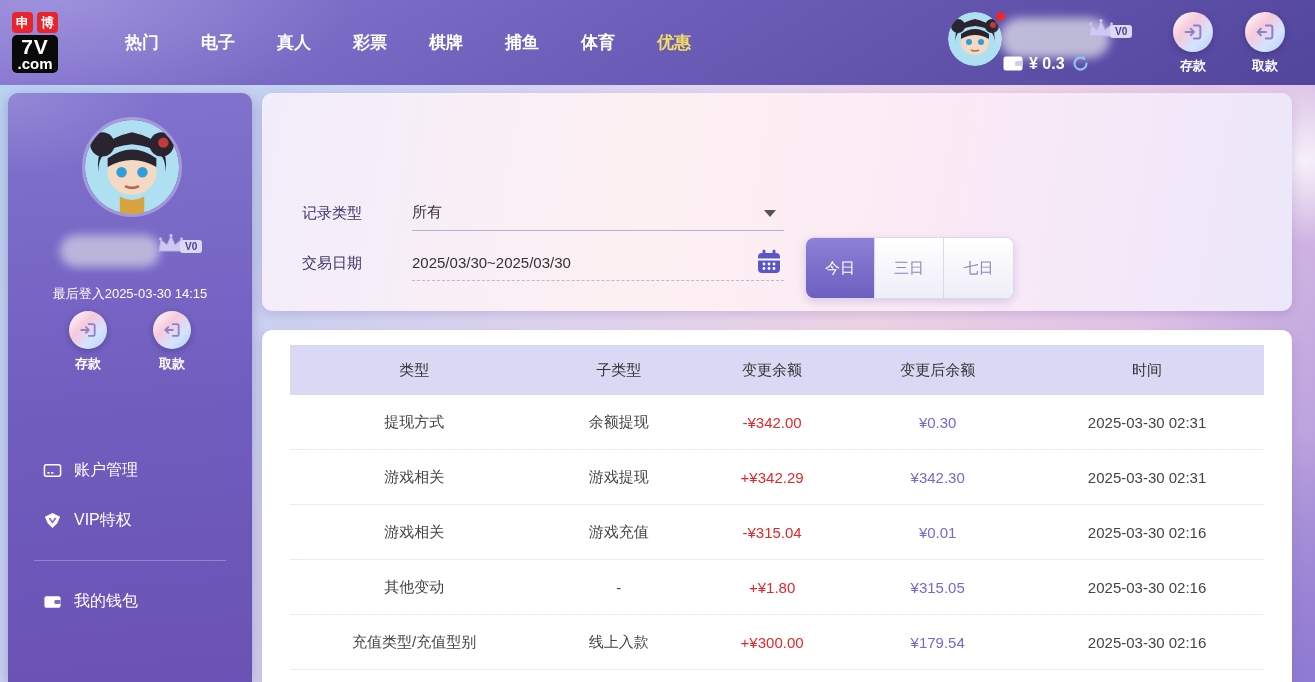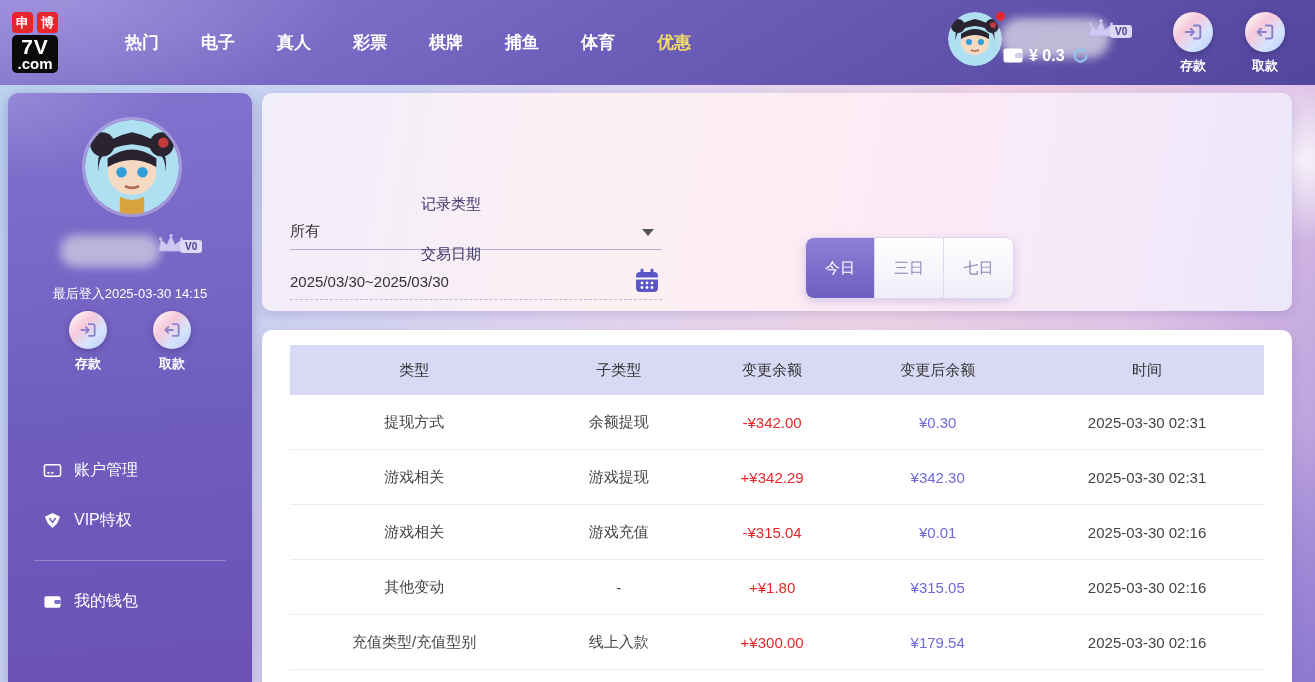--- a/index.html
+++ b/index.html
@@ -32,21 +32,21 @@
   .nav-item{ color:#fff; font-size:17px; font-weight:bold; padding:10px 21px; cursor:pointer; white-space:nowrap; }
   .nav-item.hl{ color:#f2df63; }
   .user-area{ position:absolute; left:948px; top:10px; width:220px; height:66px; }
   .tb-avatar{ position:absolute; left:0; top:2px; width:54px; height:54px; border-radius:50%; overflow:hidden; cursor:pointer; }
   .notif-dot{ position:absolute; left:48px; top:2px; width:9px; height:9px; border-radius:50%; background:#e8252d; }
   .blur-name{ position:absolute; left:52px; top:8px; width:110px; height:40px; border-radius:20px;
     background:rgba(222,222,232,.75); filter:blur(5px); }
   .tb-crown{ position:absolute; left:138px; top:8px; display:flex; align-items:flex-end; }
   .vip-badge{ background:#dcd8f6; color:#4a4090; font-size:10px; font-weight:bold; border-radius:3px;
     padding:1px 5px; margin-left:-6px; margin-bottom:2px; }
-  .balance-row{ position:absolute; left:55px; top:36px; display:flex; align-items:center; gap:6px; }
+  .balance-row{ position:absolute; left:55px; top:44px; display:flex; align-items:center; gap:6px; }
   .balance-text{ color:#fff; font-size:16px; font-weight:bold; }
   .quick-actions{ position:absolute; right:22px; top:12px; display:flex; gap:16px; }
   .qa{ width:56px; text-align:center; cursor:pointer; }
   .qa-circle{ width:40px; height:40px; margin:0 auto; border-radius:50%;
     background:linear-gradient(135deg,#ffffff 0%,#f6c9da 38%,#d4e4ff 68%,#bcc9f6 100%);
     display:flex; align-items:center; justify-content:center;
     box-shadow:0 2px 6px rgba(40,30,90,.35); }
   .qa-label{ color:#fff; font-size:13px; font-weight:bold; margin-top:5px; }
 
   
@@ -78,21 +78,21 @@
   .main{ position:absolute; left:262px; top:93px; width:1030px; }
   .panel{ border-radius:10px; box-shadow:0 4px 12px rgba(110,90,170,.25); }
   .header-panel{
     height:218px;
     background:linear-gradient(100deg,#f2edfb 0%,#fdf0f2 38%,#fbeaf6 66%,#ece7fb 100%);
     position:relative; padding:20px 28px 0;
   }
   .title-row{ display:flex; align-items:baseline; }
   .page-title{ font-size:27px; font-weight:bold; color:#37315f; letter-spacing:1px; }
   .page-subtitle{ font-size:14px; color:#8278d6; margin-left:10px; }
-  .filter-row{ position:absolute; left:28px; display:flex; align-items:center;flex-direction:column; }
+  .filter-row{ position:absolute; left:40px; display:flex; align-items:center; }
   .filter-row.r1{ top:102px; }
   .filter-row.r2{ top:152px; }
   .filter-label{ width:110px; font-size:15px; color:#3a3566; }
   .filter-field{ width:372px; position:relative; height:36px; display:flex; align-items:center; }
   .filter-field.solid{ border-bottom:1px solid #b4b0d4; }
   .filter-field.dashed{ border-bottom:1px dashed #bcb8d8; }
   .filter-value{ font-size:15px; color:#333; }
   .caret-down{ position:absolute; right:8px; top:15px; width:0; height:0;
     border-left:6px solid transparent; border-right:6px solid transparent; border-top:7px solid #555; cursor:pointer; }
   .cal-icon{ position:absolute; right:2px; top:4px; cursor:pointer; }

